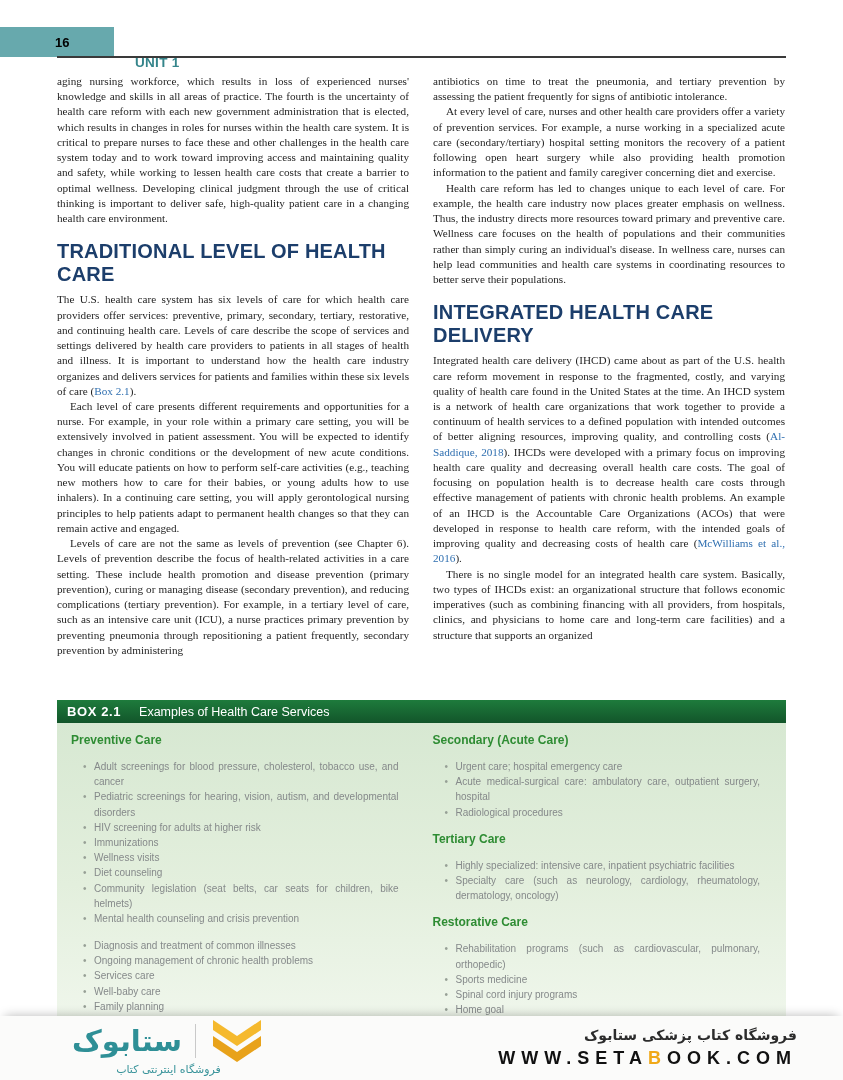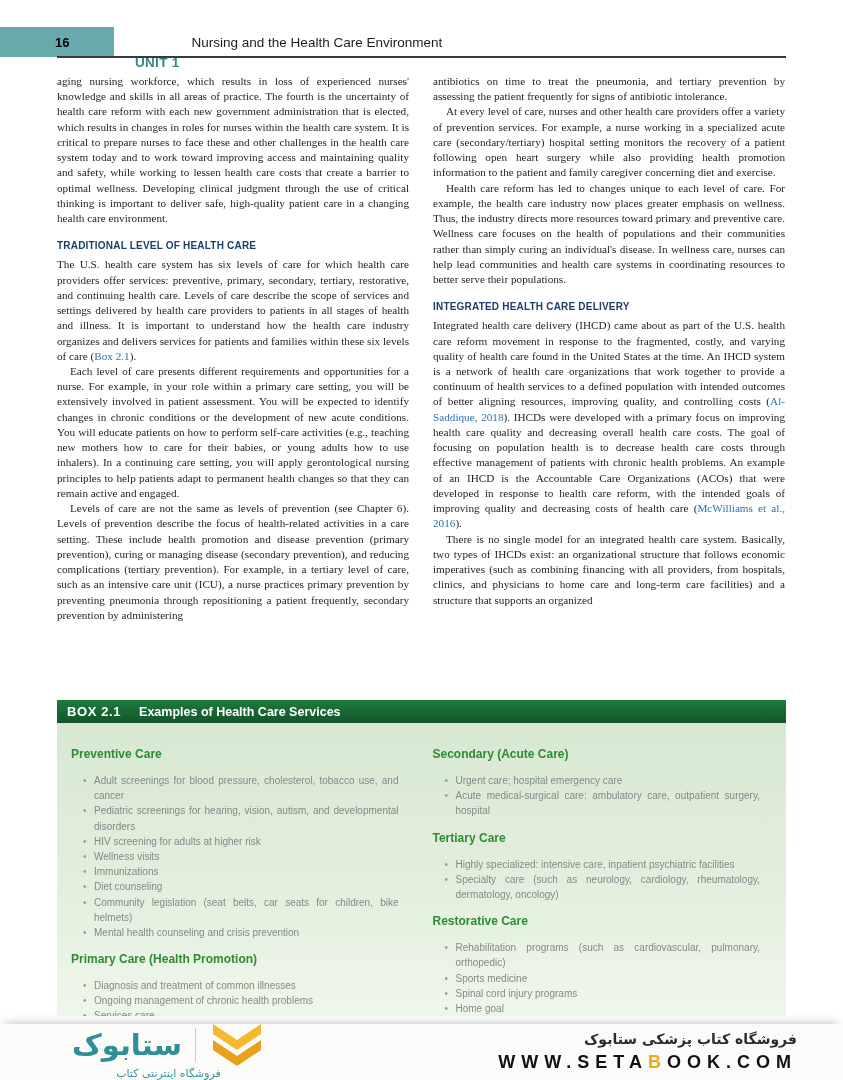--- a/index.html
+++ b/index.html
@@ -22,43 +22,43 @@
   .unit-title { color:#1d1d1d; font-size:13.5px; }
   .header-rule { position:absolute; top:56px; left:57px; width:729px; height:2px; background:#3a3a3a; }
 
   
   .content { position:absolute; top:74px; left:57px; width:729px; height:626px; display:flex; gap:24px; overflow:hidden; }
   .col { width:352px; }
   .para { margin:0; font-size:11.2px; line-height:1.36; text-align:justify; color:#1f1f1f; }
   .indent { text-indent:13px; }
   .section-heading {
     margin:14px 0 6px; font-family:"Liberation Sans",sans-serif; font-weight:bold;
-    font-size:10px; color:#1c3e6b; letter-spacing:.2px;
+    font-size:20px; color:#1c3e6b; letter-spacing:.2px;
   }
   .ref { color:#2f6fb0; text-decoration:none; cursor:pointer; }
 
   
   .box { position:absolute; top:700px; left:57px; width:729px; height:316px; overflow:hidden;
          font-family:"Liberation Sans","DejaVu Sans",sans-serif; }
   .box-header { height:23px; background:linear-gradient(180deg,#1e7b3c,#12552a);
                 display:flex; align-items:center; padding:0 10px; gap:18px; }
   .box-label { color:#ffffff; font-weight:bold; font-size:13px; letter-spacing:.6px; }
-  .box-title { color:#ffffff; font-weight:bold; font-size:12.5px; }
+  .box-title { color:#ffffff; font-weight:normal; font-size:12.5px; }
   .box-body { display:flex; gap:22px; padding:8px 14px 14px; height:293px; box-sizing:border-box;
               background:linear-gradient(180deg,#d7e8d2 0%,#e3efdd 55%,#eff6eb 100%); }
   .box-col { flex:1; min-width:0; }
   .box-col h3 { margin:10px 0 3px; font-size:12px; font-weight:bold; color:#2e8c33; }
-  .box-col h3.first { margin-top:16px; }
+  .box-col h3.first { margin-top:2px; }
   ul.svc { list-style:none; margin:12px; padding:0; }
   ul.svc li { position:relative; padding-left:11px; font-size:10px; line-height:1.52;
               color:#85898a; text-align:justify; }
   ul.svc li::before { content:"\2022"; position:absolute; left:0; top:0; color:#97a096; }
 
   
-  .footer { position:absolute; left:0; bottom:0; width:843px; height:56px; background:#fbfbfa;
+  .footer { position:absolute; left:0; bottom:0; width:843px; height:64px; background:#fbfbfa;
             box-shadow:0 -5px 10px -5px rgba(0,0,0,.28);
             display:flex; align-items:center; justify-content:space-between;
             padding:0 46px 0 72px; box-sizing:border-box; }
   .logo-group { display:flex; flex-direction:column; align-items:center; gap:1px; }
   .logo-row { display:flex; align-items:center; gap:13px; }
   .logo-fa { font-family:"DejaVu Sans",sans-serif; color:#2e8f96; font-size:29px; font-weight:bold; line-height:1; }
   .logo-divider { width:1px; height:34px; background:#c9c9c9; }
   .logo-tagline { font-family:"DejaVu Sans",sans-serif; color:#38939a; font-size:11px; }
   .footer-right { display:flex; flex-direction:column; align-items:flex-end; gap:5px; }
   .store-title { font-family:"DejaVu Sans",sans-serif; color:#2c2c2c; font-size:14px; font-weight:bold; }
@@ -69,21 +69,20 @@
 </head>
 <body>
 
 <div class="page">
 
   <div class="pagenum-bar">
     <span class="pagenum">16</span>
   </div>
   <div class="header-row">
     <span class="unit-label">UNIT 1</span>
-    <span class="unit-title">Nursing and the Health Care Environment</span>
   </div>
   <div class="header-rule"></div>
 
   <div class="content">
     <div class="col">
       <p class="para">aging nursing workforce, which results in loss of experienced nurses' knowledge and skills in all areas of practice. The fourth is the uncertainty of health care reform with each new government administration that is elected, which results in changes in roles for nurses within the health care system. It is critical to prepare nurses to face these and other challenges in the health care system today and to work toward improving access and maintaining quality and safety, while working to lessen health care costs that create a barrier to optimal wellness. Developing clinical judgment through the use of critical thinking is important to deliver safe, high-quality patient care in a changing health care environment.</p>
       <h2 class="section-heading">TRADITIONAL LEVEL OF HEALTH CARE</h2>
       <p class="para"><span>The U.S. health care system has six levels of care for which health care providers offer services: preventive, primary, secondary, tertiary, restorative, and continuing health care. Levels of care describe the scope of services and settings delivered by health care providers to patients in all stages of health and illness. It is important to understand how the health care industry organizes and delivers services for patients and families within these six levels of care (</span><a class="ref">Box 2.1</a><span>).</span></p>
       <p class="para indent">Each level of care presents different requirements and opportunities for a nurse. For example, in your role within a primary care setting, you will be extensively involved in patient assessment. You will be expected to identify changes in chronic conditions or the development of new acute conditions. You will educate patients on how to perform self-care activities (e.g., teaching new mothers how to care for their babies, or young adults how to use inhalers). In a continuing care setting, you will apply gerontological nursing principles to help patients adapt to permanent health changes so that they can remain active and engaged.</p>
       <p class="para indent">Levels of care are not the same as levels of prevention (see Chapter 6). Levels of prevention describe the focus of health-related activities in a care setting. These include health promotion and disease prevention (primary prevention), curing or managing disease (secondary prevention), and reducing complications (tertiary prevention). For example, in a tertiary level of care, such as an intensive care unit (ICU), a nurse practices primary prevention by preventing pneumonia through repositioning a patient frequently, secondary prevention by administering</p>
@@ -104,40 +103,40 @@
       <span class="box-label">BOX 2.1</span>
       <span class="box-title">Examples of Health Care Services</span>
     </div>
     <div class="box-body">
       <div class="box-col">
         <h3 class="first">Preventive Care</h3>
         <ul class="svc">
             <li>Adult screenings for blood pressure, cholesterol, tobacco use, and cancer</li>
             <li>Pediatric screenings for hearing, vision, autism, and developmental disorders</li>
             <li>HIV screening for adults at higher risk</li>
+            <li>Immunizations</li>
             <li>Wellness visits</li>
-            <li>Immunizations</li>
             <li>Diet counseling</li>
             <li>Community legislation (seat belts, car seats for children, bike helmets)</li>
             <li>Mental health counseling and crisis prevention</li>
           </ul>
-        <h3>Primary Care (Health Promotion)</h3>
         <ul class="svc">
             <li>Diagnosis and treatment of common illnesses</li>
             <li>Ongoing management of chronic health problems</li>
             <li>Services care</li>
             <li>Well-baby care</li>
             <li>Family planning</li>
           </ul>
       </div>
       <div class="box-col">
         <h3 class="first">Secondary (Acute Care)</h3>
         <ul class="svc">
             <li>Urgent care; hospital emergency care</li>
             <li>Acute medical-surgical care: ambulatory care, outpatient surgery, hospital</li>
+            <li>Radiological procedures</li>
           </ul>
         <h3>Tertiary Care</h3>
         <ul class="svc">
             <li>Highly specialized: intensive care, inpatient psychiatric facilities</li>
             <li>Specialty care (such as neurology, cardiology, rheumatology, dermatology, oncology)</li>
           </ul>
         <h3>Restorative Care</h3>
         <ul class="svc">
             <li>Rehabilitation programs (such as cardiovascular, pulmonary, orthopedic)</li>
             <li>Sports medicine</li>

